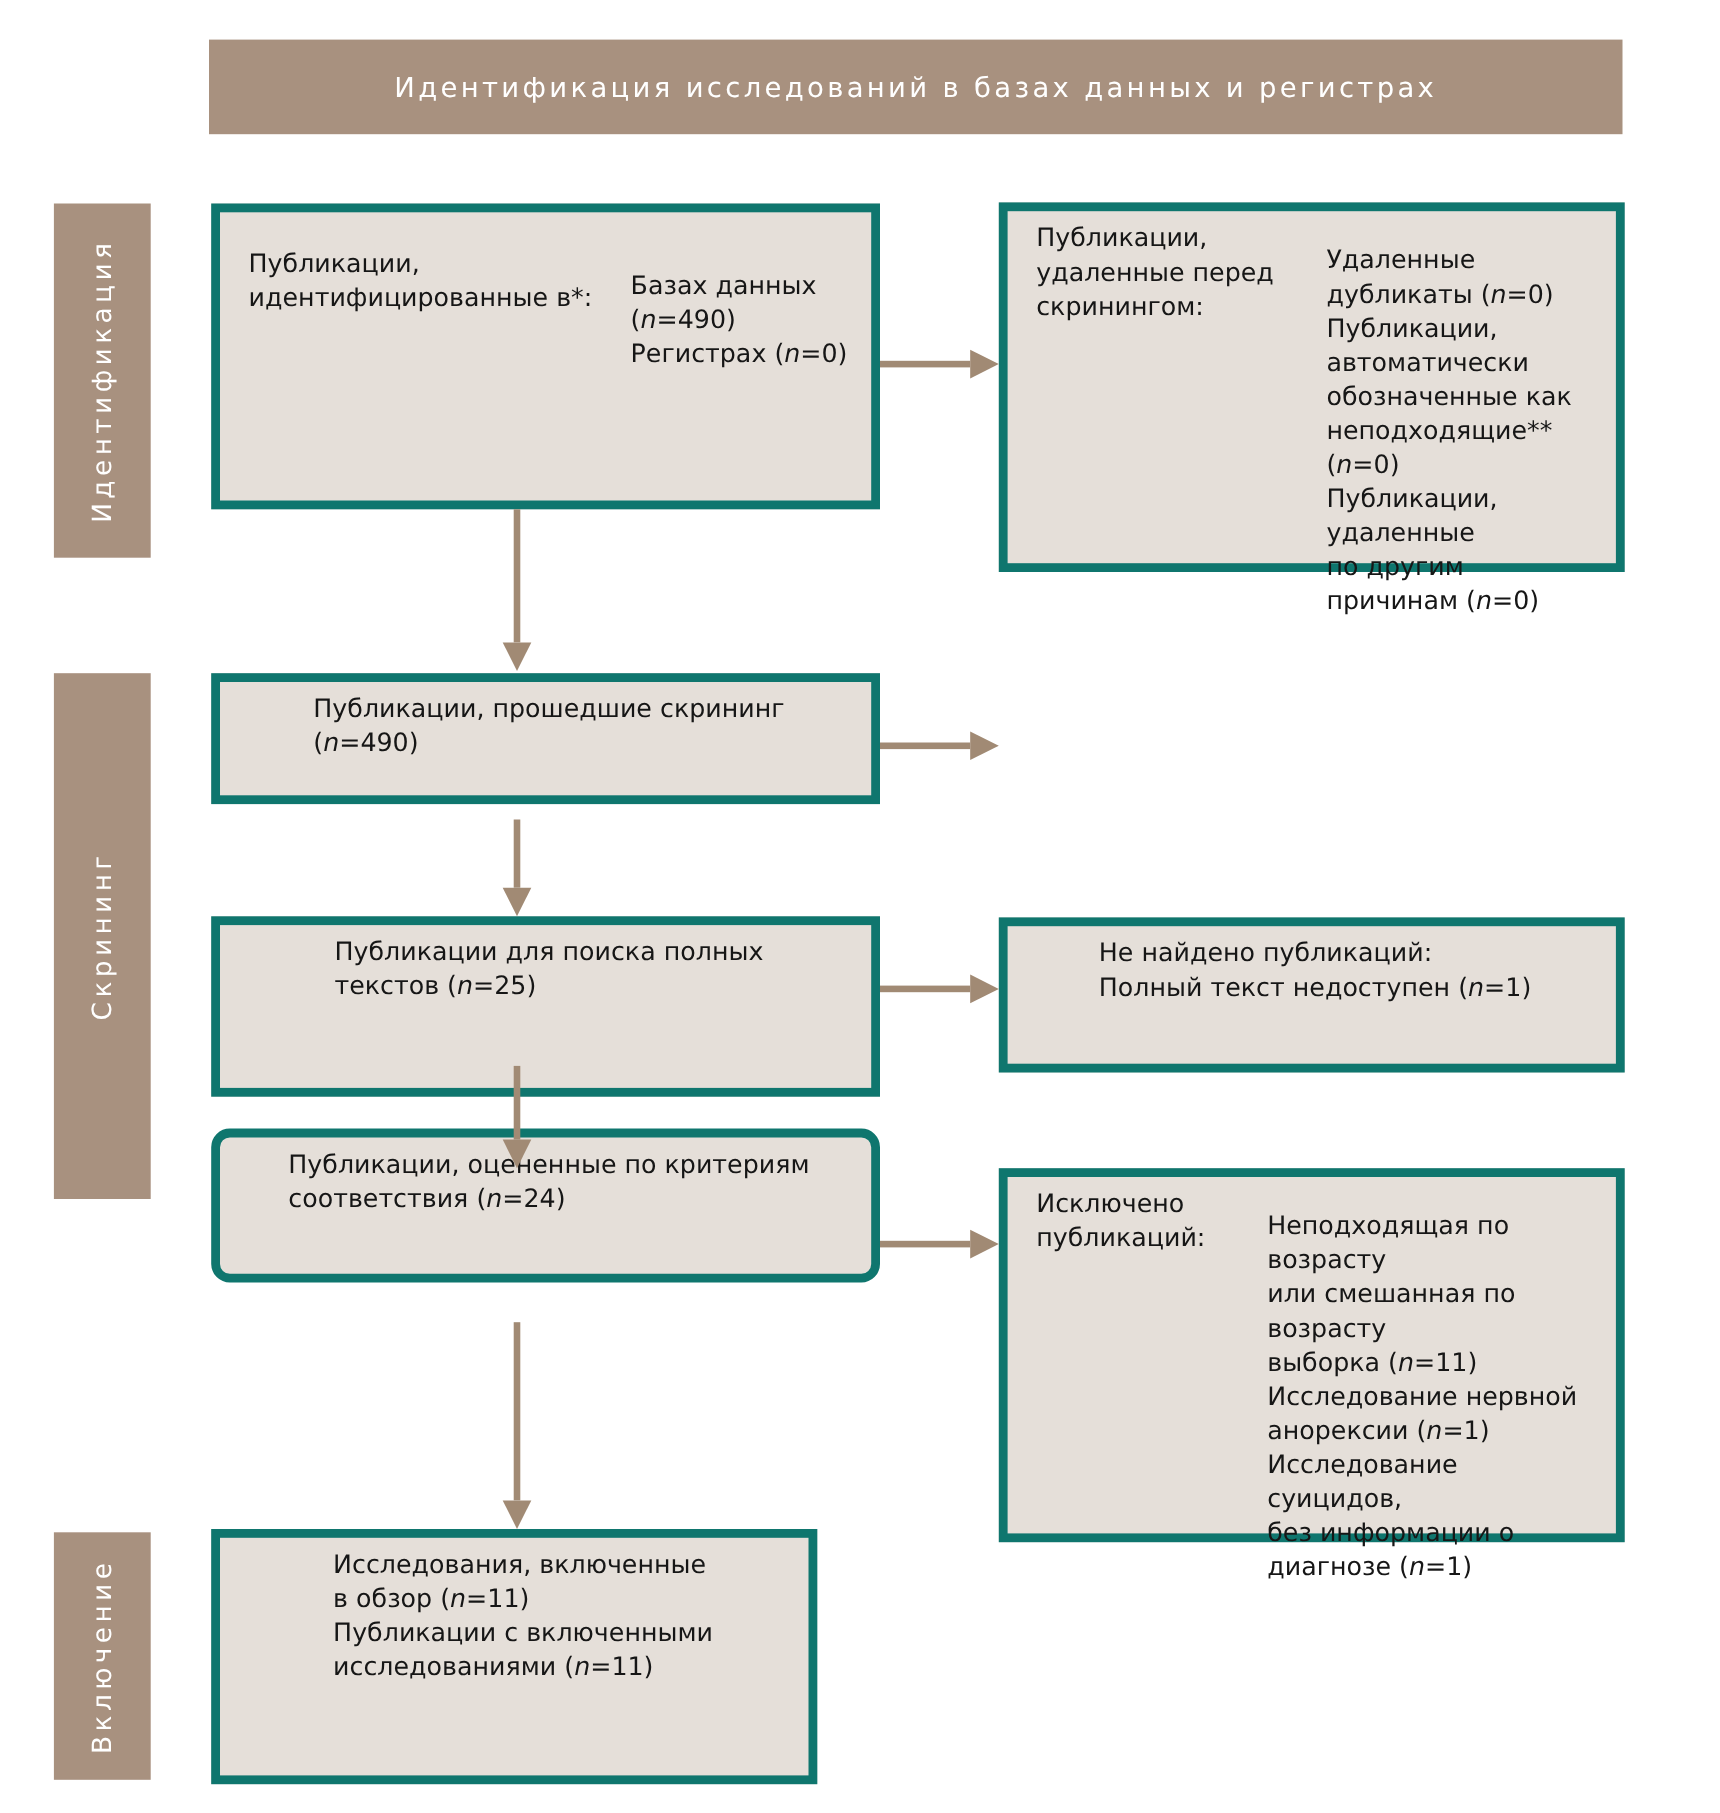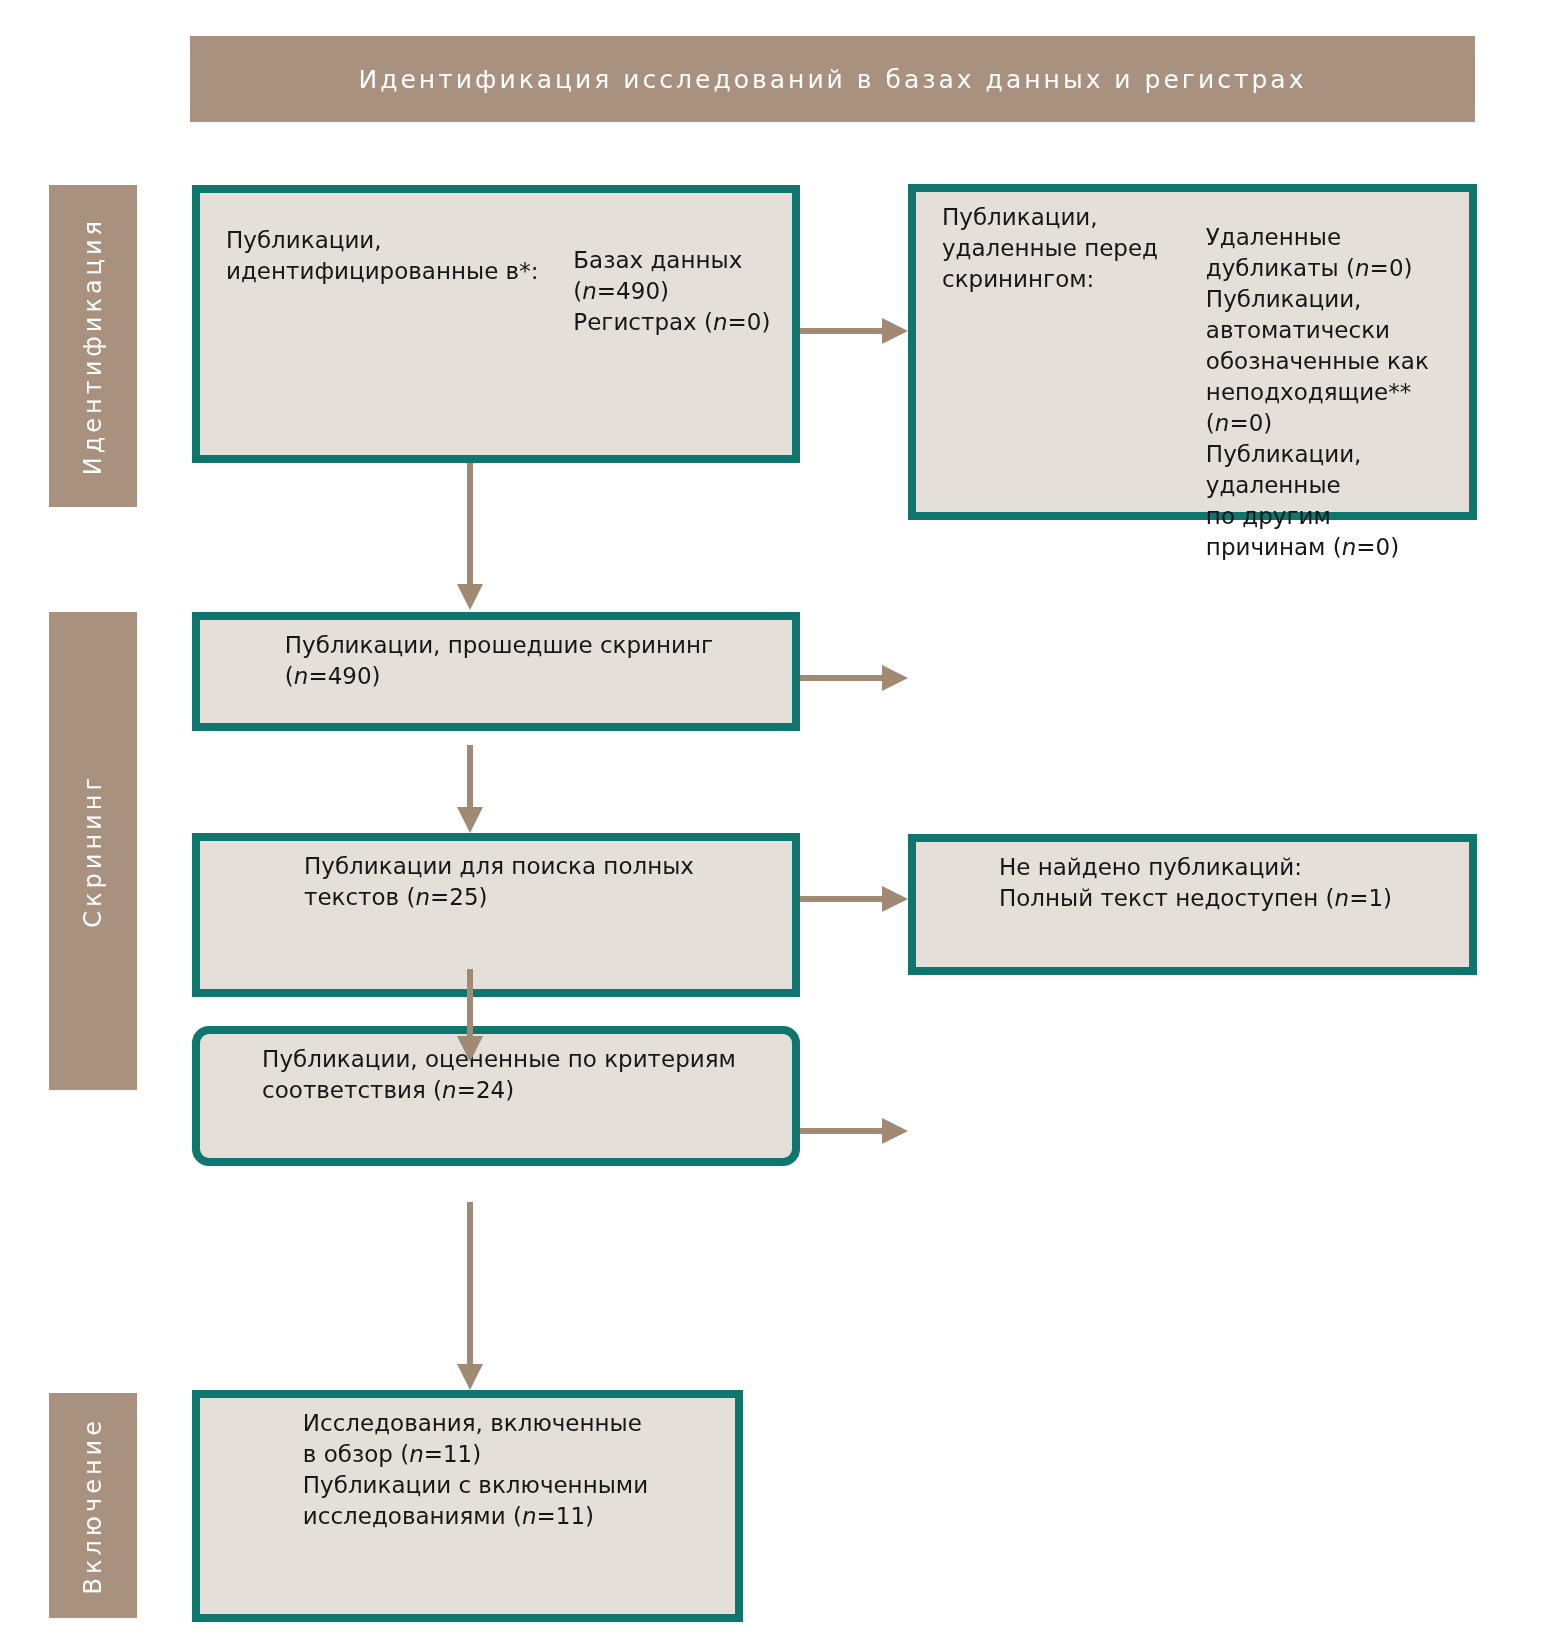--- a/index.html
+++ b/index.html
@@ -122,20 +122,30 @@
   <div class="box" id="box-not-retrieved">
     <p class="blk">Не найдено публикаций:
 Полный текст недоступен (<i>n</i>=1)</p>
   </div>
 
   <div class="box" id="box-assessed">
     <p class="blk">Публикации, оцененные по критериям
 соответствия (<i>n</i>=24)</p>
   </div>
 
+  <div class="box" id="box-excluded-eligibility">
+    <p class="blk">Исключено публикаций:</p>
+    <p class="blk">Неподходящая по возрасту
+или смешанная по возрасту
+выборка (<i>n</i>=11)
+Исследование нервной
+анорексии (<i>n</i>=1)
+Исследование суицидов,
+без информации о диагнозе (<i>n</i>=1)</p>
+  </div>
 
   <div class="box" id="box-included">
     <p class="blk">Исследования, включенные
 в обзор (<i>n</i>=11)
 Публикации с включенными
 исследованиями (<i>n</i>=11)</p>
   </div>
 
   <div class="varrow" id="varrow-1">
     <div class="line"></div>

